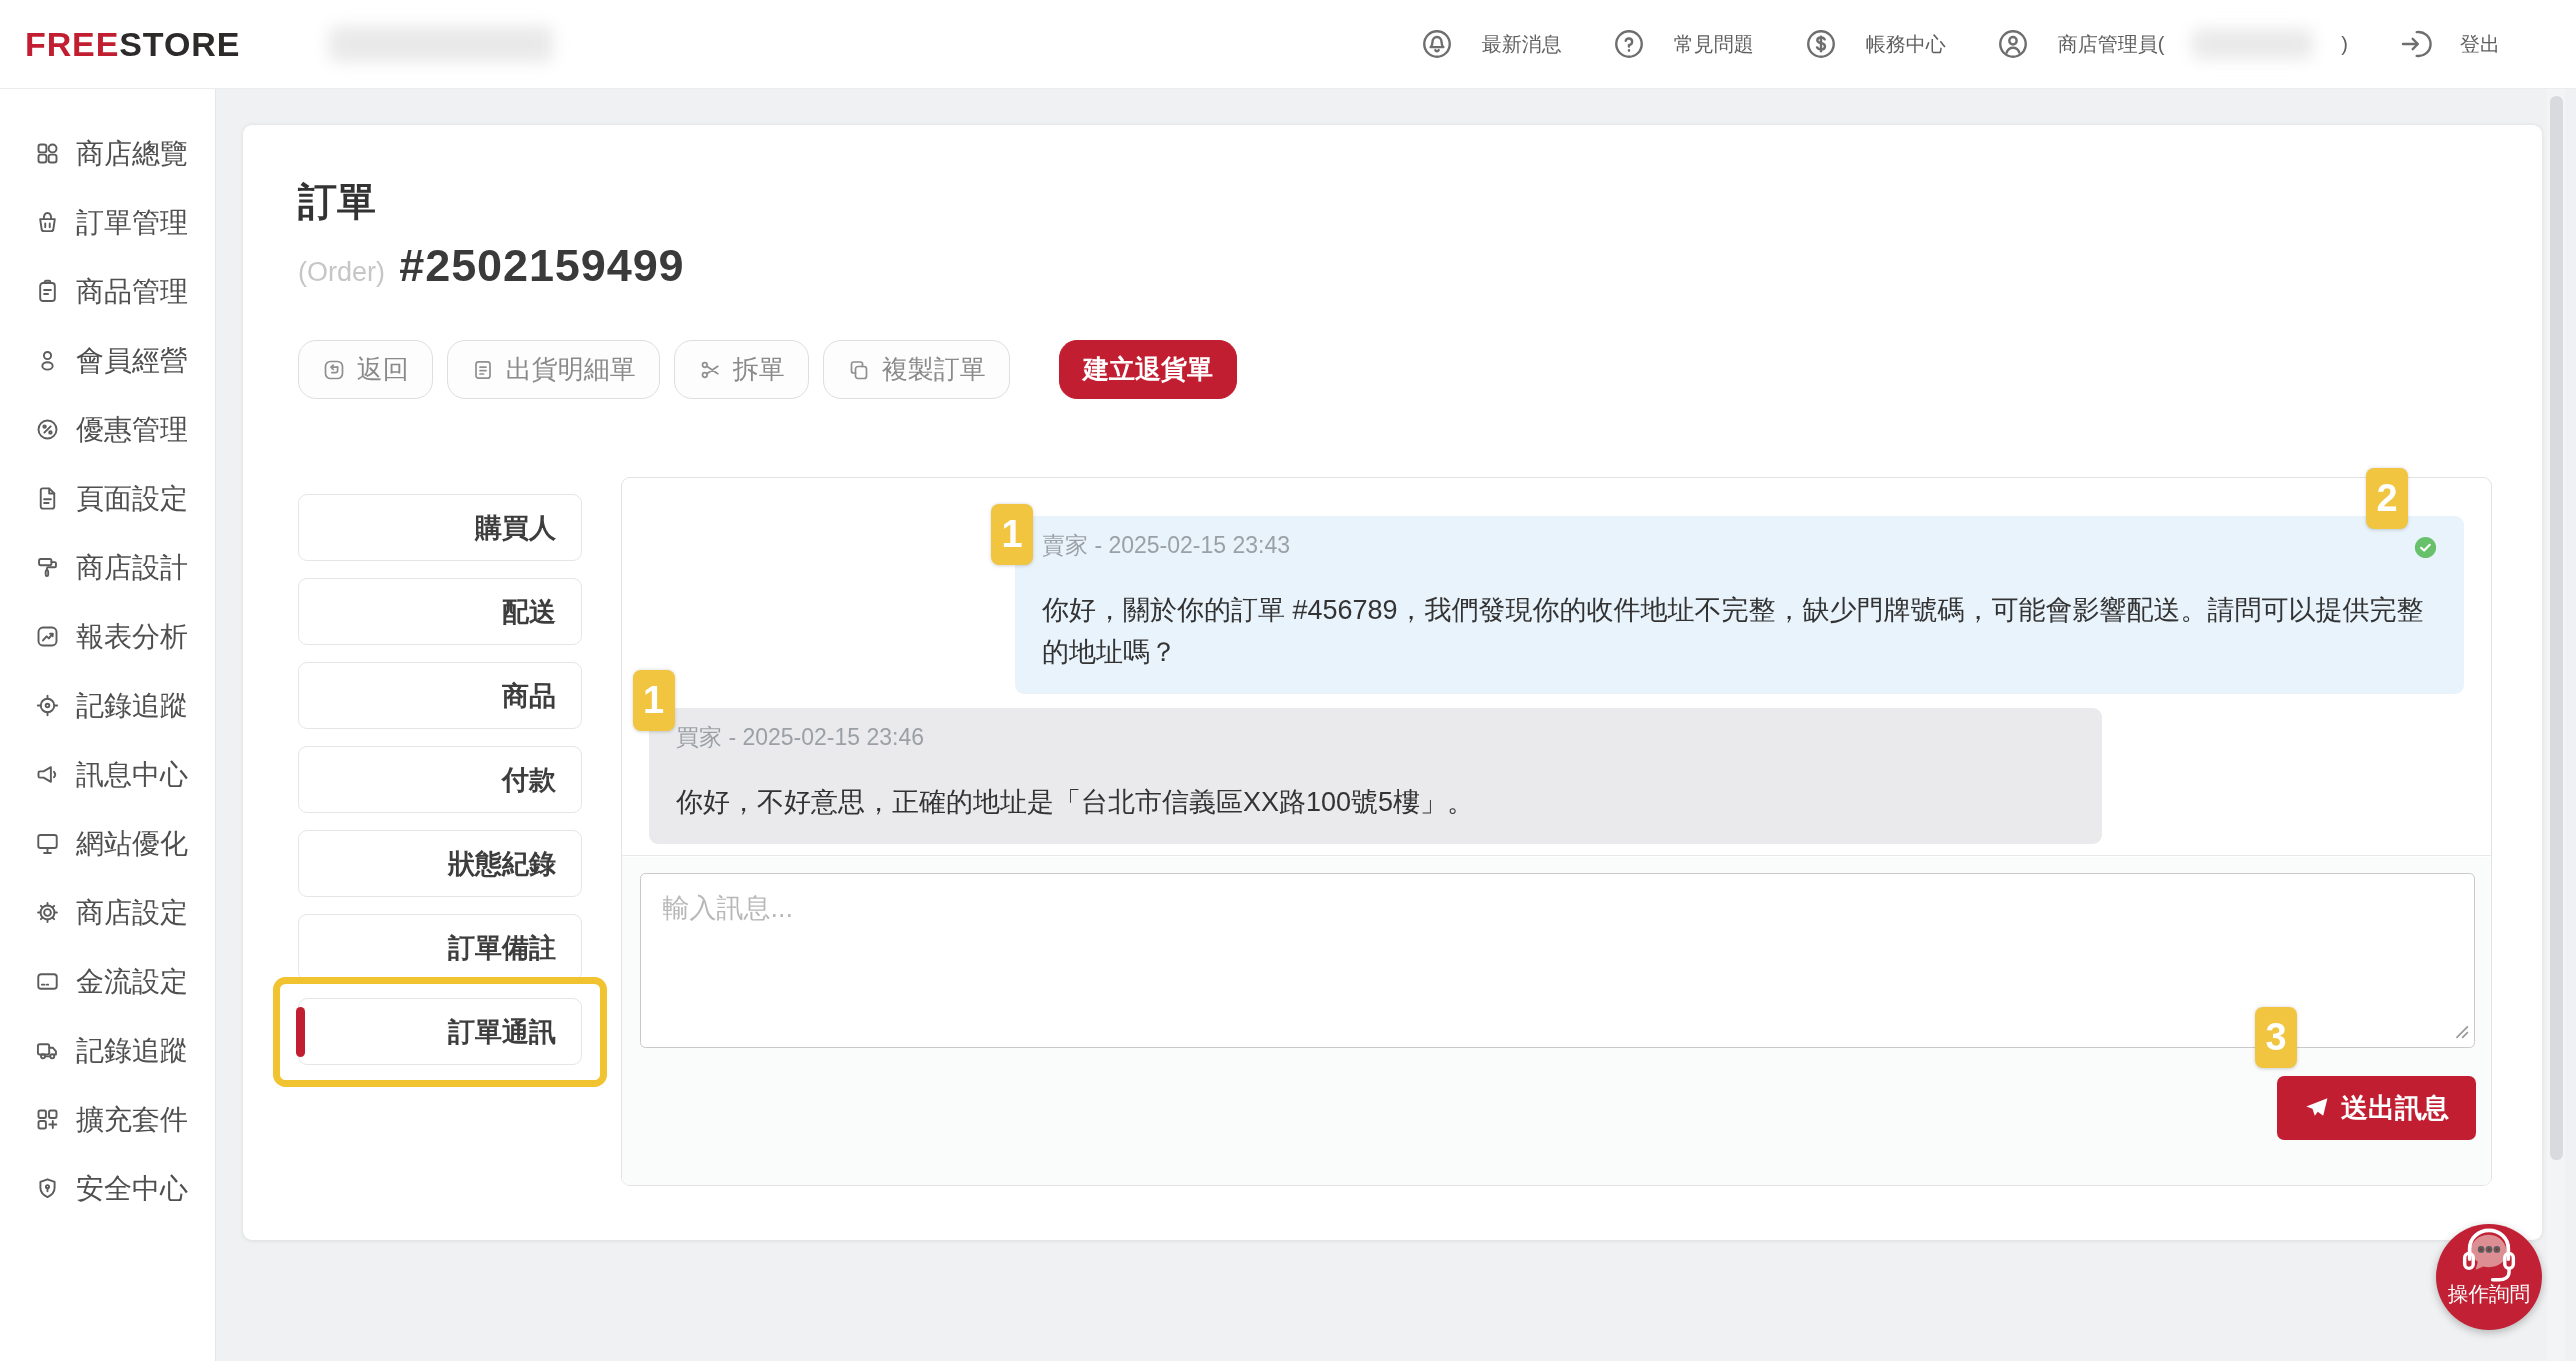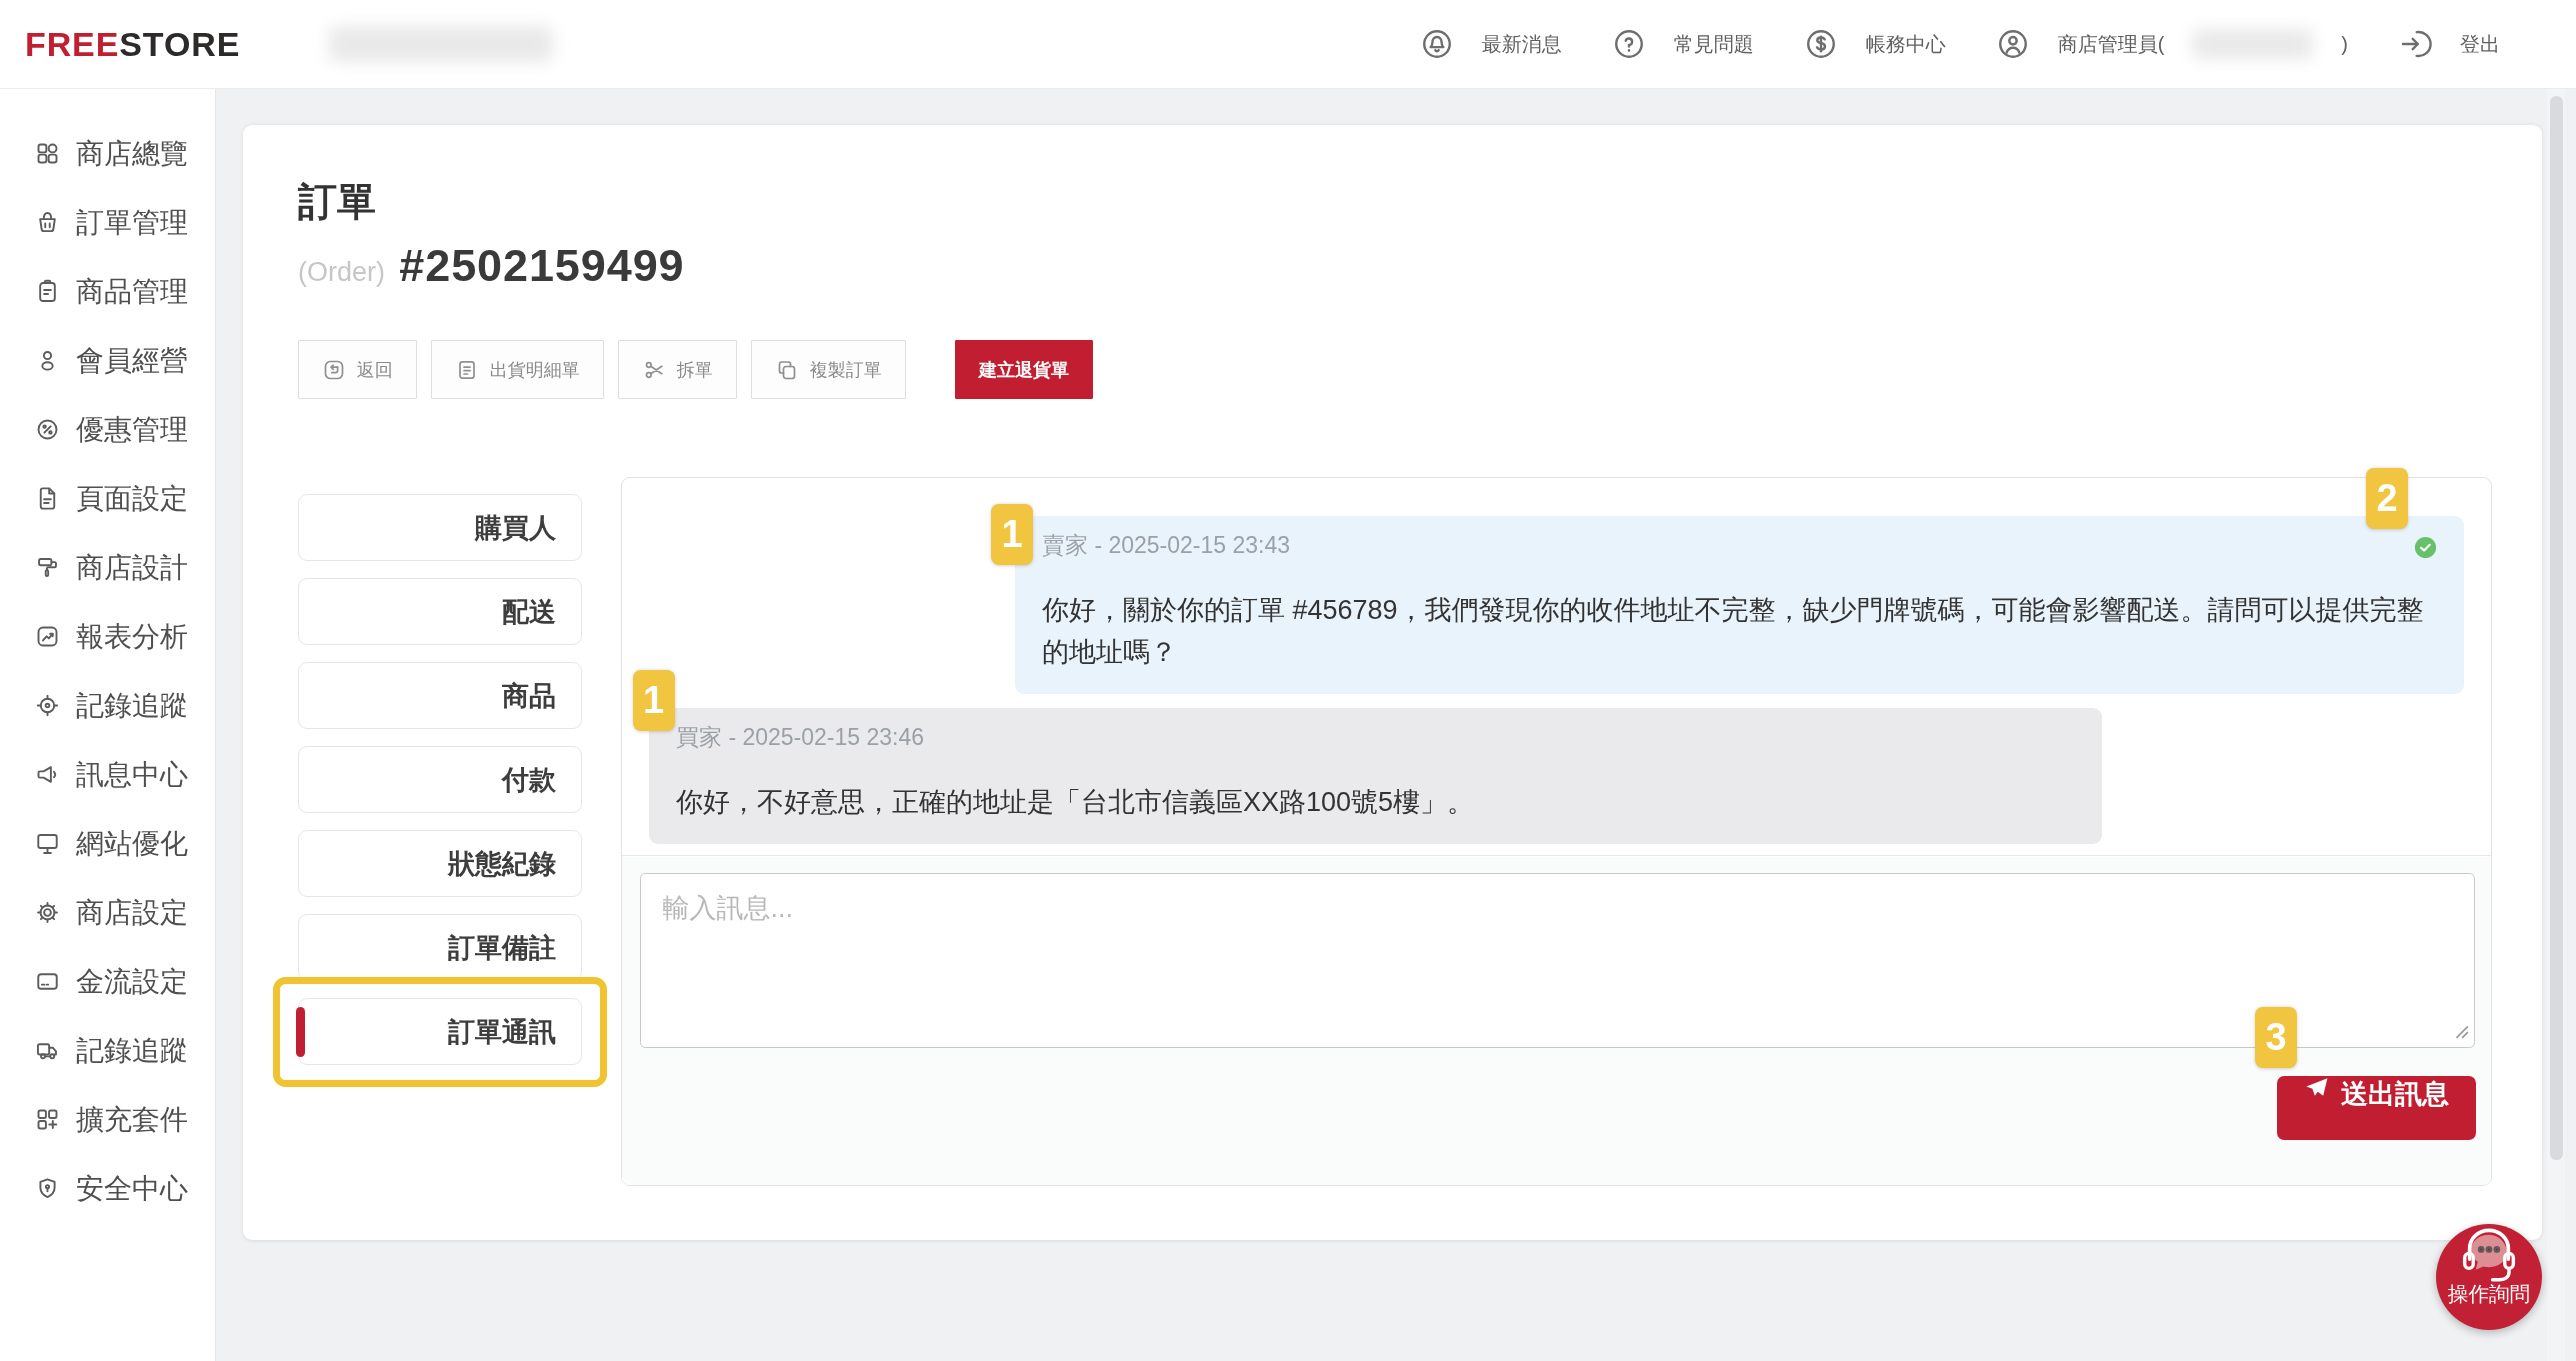--- a/index.html
+++ b/index.html
@@ -31,21 +31,21 @@
     border-radius:9px; box-shadow:0 0.9px 4.5px rgba(0,0,0,.09); }
 
   .title-block { position:absolute; left:55px; top:50px; }
   .page-title { font-size:39px; font-weight:700; color:#333; }
   .order-line { margin-top:10.7px; display:flex; align-items:baseline; gap:14.3px; }
   .order-label { font-size:27px; color:#c6c6c6; }
   .order-number { font-size:45px; font-weight:700; color:#3a3a3a; letter-spacing:0.9px; }
 
   .actions { position:absolute; left:55px; top:215px; display:flex; gap:14.3px; }
   .act-btn { height:59px; display:flex; align-items:center; gap:10.7px; padding:0 23px;
-    background:#fdfdfd; border:1.8px solid #dedede; border-radius:1px; font-size:18px; color:#8a8a8a; cursor:pointer; white-space:nowrap; }
+    background:#fdfdfd; border:1.8px solid #dedede; border-radius:18px; font-size:26px; color:#8a8a8a; cursor:pointer; white-space:nowrap; }
   .act-btn .icon svg { stroke:#8f8f8f; }
   .act-btn.primary { background:#c11e32; border-color:#c11e32; color:#fff; font-weight:600;margin-left:35px; }
 
   
   .tabs { position:absolute; left:55px; top:369px; width:284px; }
   .tab-btn { width:284px; height:67px; margin-bottom:17px; background:#fff; border:1.8px solid #e6e6e6;
     border-radius:9px; display:flex; align-items:center; justify-content:flex-end; padding-right:25px;
     font-size:27px; font-weight:600; color:#3d3d3d; cursor:pointer; position:relative; }
   .active-wrap { position:relative; width:284px; }
   .active-wrap .tab-btn { margin-bottom:0; }
@@ -64,21 +64,21 @@
   .bubble.buyer { left:27px; top:230px; width:1453px; min-height:122px; background:#eaeaec; }
   .read-check { position:absolute; top:19.7px; right:27px; width:23px; height:23px; }
 
   .chat-divider { position:absolute; left:0; right:0; top:377px; border-top:1.8px solid #e9e9e9; }
   .input-section { position:absolute; left:0; right:0; top:379px; bottom:0; background:#fafbfb; border-radius:0 0 7.2px 7.2px; }
   .ta-wrap { position:absolute; left:18px; top:16px; width:1835px; height:175px; }
   .msg-input { width:100%; height:100%; border:1.8px solid #c9c9c9; border-radius:5.4px; resize:none;
     padding:16px 21.5px; font-size:27px; font-family:inherit; color:#333; background:#fff; outline:none; }
   .msg-input::placeholder { color:#b8b8b8; }
   .resize-corner { position:absolute; right:5.4px; bottom:5.4px; pointer-events:none; }
-  .send-btn { position:absolute; right:15px; top:219px; height:64px; display:flex; gap:12.5px;
+  .send-btn { position:absolute; right:15px; top:219px; height:64px; display:flex; align-items:center; gap:12.5px;
     padding:0 27px; background:#c11e32; color:#fff; border:none; border-radius:7.2px; font-size:27px; font-weight:600;
     cursor:pointer; font-family:inherit; }
 
   
   .step-badge { position:absolute; width:42px; height:61px; background:#f1c53f; border-radius:8px;
     color:#fff; font-size:38px; font-weight:700; display:flex; align-items:center; justify-content:center;
     box-shadow:0 0.9px 3.6px rgba(0,0,0,.18); z-index:6; }
   .badge-seller { left:369px; top:26px; }
   .badge-read   { left:1744px; top:-9.8px; }
   .badge-buyer  { left:10.7px; top:192px; }

